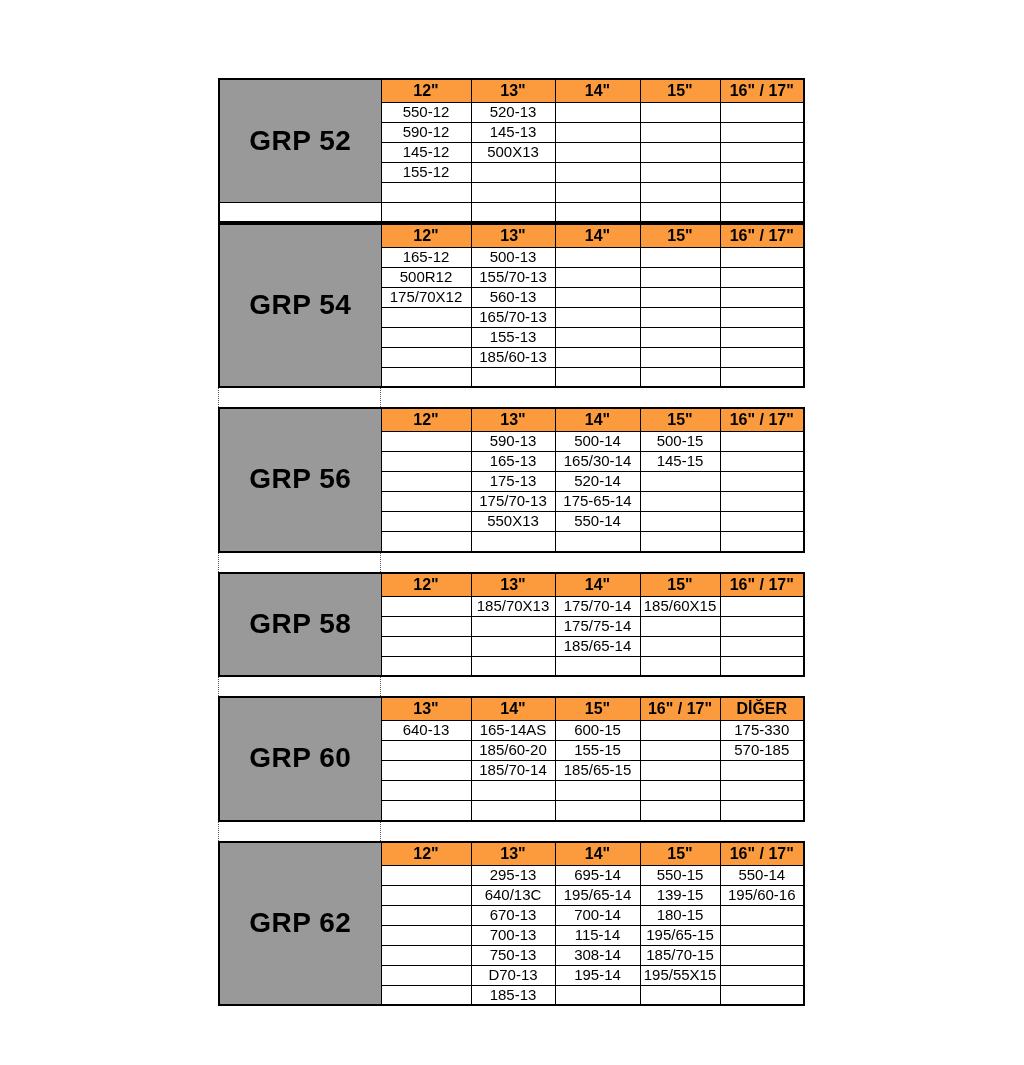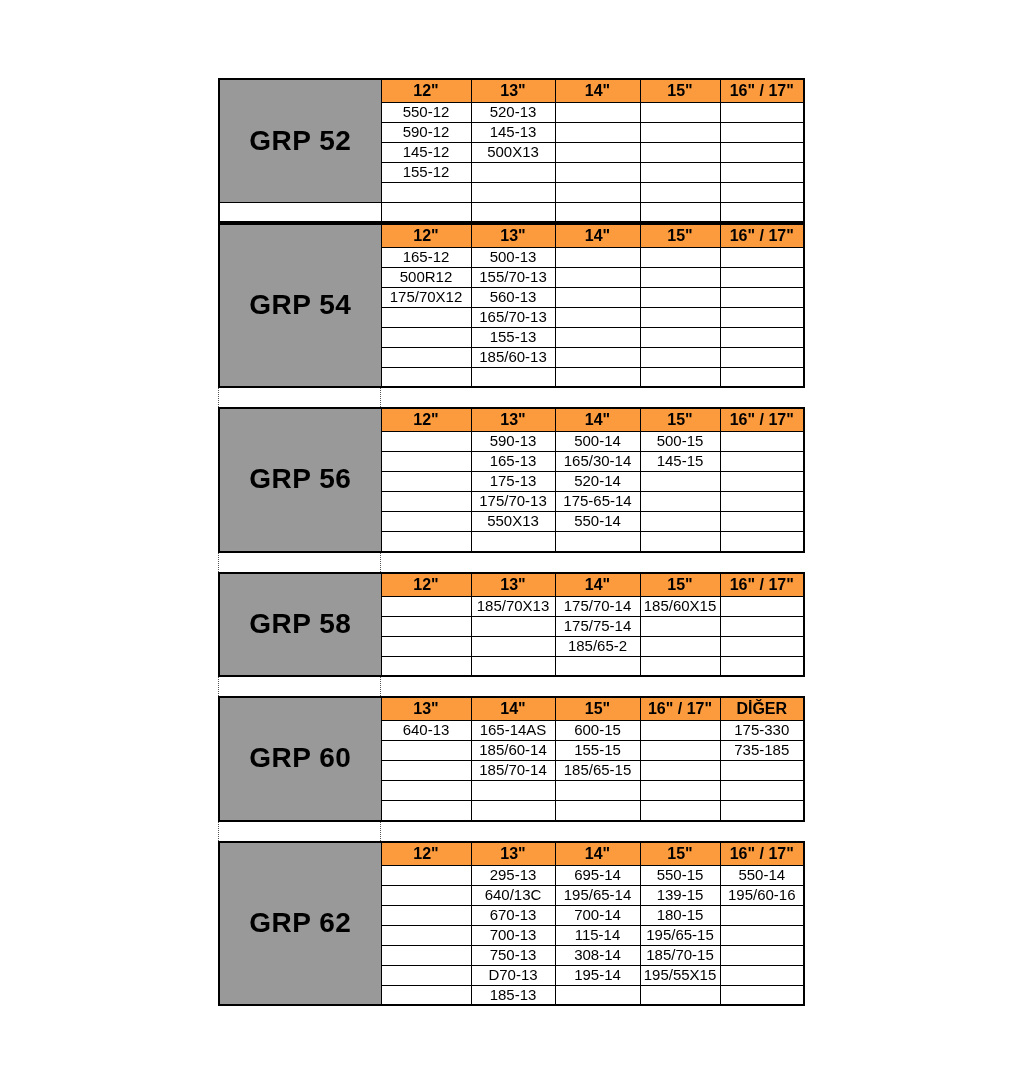--- a/index.html
+++ b/index.html
@@ -295,21 +295,21 @@
         <tr class="drow">
           <td class="dcell"></td>
           <td class="dcell"></td>
           <td class="dcell">175/75-14</td>
           <td class="dcell"></td>
           <td class="dcell"></td>
         </tr>
         <tr class="drow">
           <td class="dcell"></td>
           <td class="dcell"></td>
-          <td class="dcell">185/65-2</td>
+          <td class="dcell">185/65-14</td>
           <td class="dcell"></td>
           <td class="dcell"></td>
         </tr>
         <tr class="drow">
           <td class="dcell"></td>
           <td class="dcell"></td>
           <td class="dcell"></td>
           <td class="dcell"></td>
           <td class="dcell"></td>
         </tr>
@@ -339,24 +339,24 @@
         </tr>
         <tr class="drow">
           <td class="dcell">640-13</td>
           <td class="dcell">165-14AS</td>
           <td class="dcell">600-15</td>
           <td class="dcell"></td>
           <td class="dcell">175-330</td>
         </tr>
         <tr class="drow">
           <td class="dcell"></td>
-          <td class="dcell">185/60-14</td>
+          <td class="dcell">185/60-20</td>
           <td class="dcell">155-15</td>
           <td class="dcell"></td>
-          <td class="dcell">735-185</td>
+          <td class="dcell">570-185</td>
         </tr>
         <tr class="drow">
           <td class="dcell"></td>
           <td class="dcell">185/70-14</td>
           <td class="dcell">185/65-15</td>
           <td class="dcell"></td>
           <td class="dcell"></td>
         </tr>
         <tr class="drow">
           <td class="dcell"></td>

